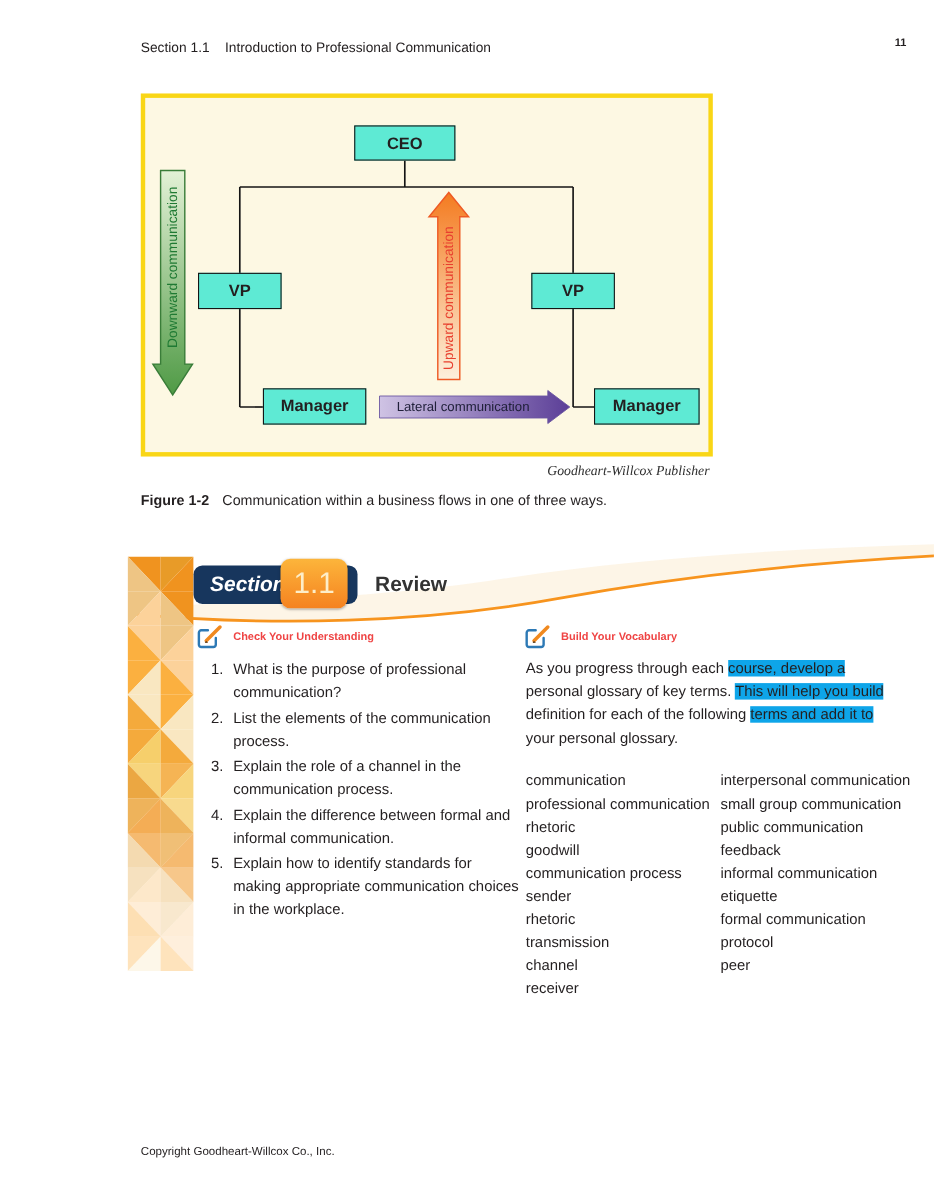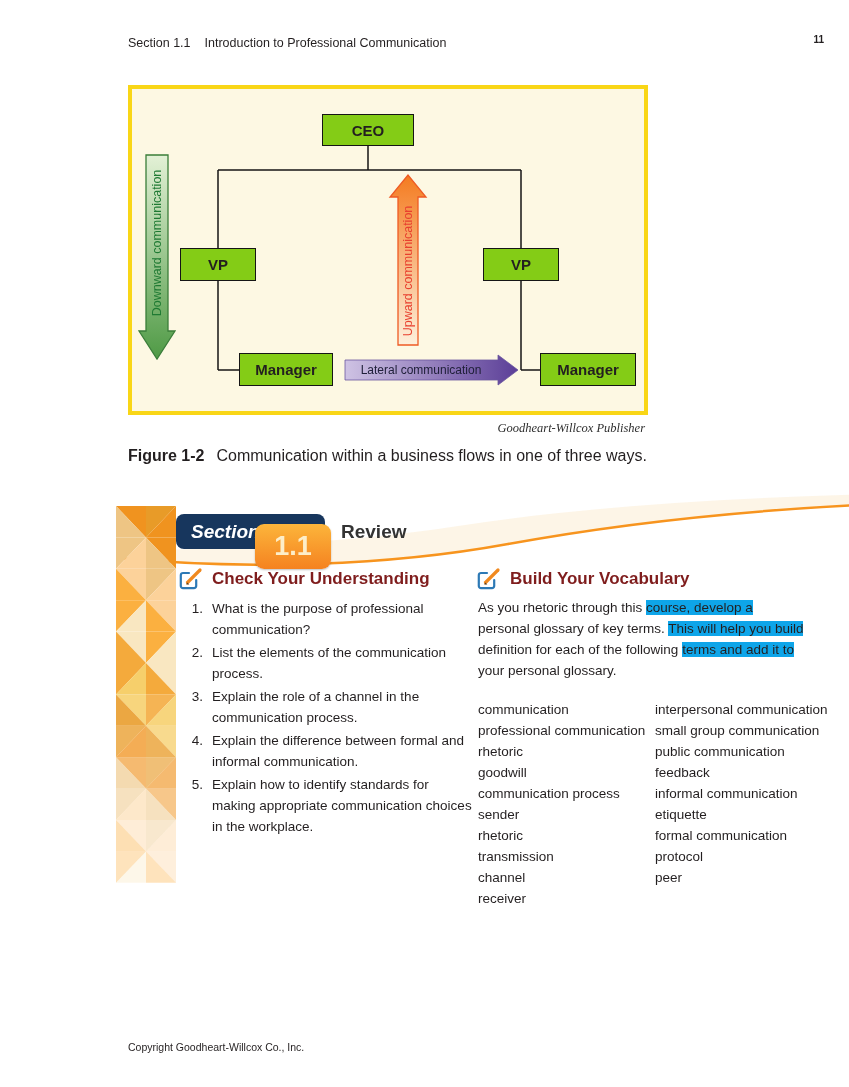--- a/index.html
+++ b/index.html
@@ -12,50 +12,50 @@
   
   .running-head { position:absolute; left:100px; top:36px; font-size:12.5px; z-index:5; }
   .running-head .sec { margin-right:14px; }
   .page-num { position:absolute; right:53px; top:34px; font-size:10px; font-weight:bold; z-index:5; }
 
   
   .fig-panel { position:absolute; left:100px; top:85px; width:520px; height:330px;
     background:#fdf8e3; border:4px solid #f9d616; z-index:2; }
   .fig-svg { position:absolute; left:0; top:0; width:512px; height:322px; }
   .fig-svg text { font-family:"Liberation Sans", sans-serif; }
-  .org-box { position:absolute; background:#84cc16; border:1.6px solid #151515;
+  .org-box { position:absolute; background:#5eead4; border:1.6px solid #151515;
     display:flex; align-items:center; justify-content:center; font-weight:bold; font-size:15px; }
   .box-ceo { left:190px; top:25px; width:92px; height:32px; }
   .box-vp-l { left:48px; top:159px; width:76px; height:33px; }
   .box-vp-r { left:351px; top:159px; width:76px; height:33px; }
   .box-mgr-l { left:107px; top:264px; width:94px; height:33px; }
   .box-mgr-r { left:408px; top:264px; width:96px; height:33px; }
 
   .credit { position:absolute; left:100px; top:421px; width:517px; text-align:right;
     font-family:"Liberation Serif", serif; font-style:italic; font-size:12.5px; color:#2e2e2e; z-index:2; }
-  .fig-cap { position:absolute; left:100px; top:447px; font-size:16px; z-index:2; }
+  .fig-cap { position:absolute; left:100px; top:447px; font-size:13px; z-index:2; }
   .fig-cap b { margin-right:12px; }
 
   
   .wave-svg { position:absolute; left:0; top:492px; width:849px; height:90px; z-index:0; }
   .mosaic-svg { position:absolute; left:88px; top:506px; width:60px; height:377px; z-index:1; }
 
   
   .banner-navy { position:absolute; left:148px; top:514px; width:149px; height:35px;
     background:#17365d; border-radius:8px; color:#fff; font-weight:bold; font-size:19px;
     line-height:35px; padding-left:15px; z-index:3;font-style:italic; }
-  .banner-num { position:absolute; left:227px; top:524px; width:76px; height:45px; border-radius:9px;
-    background:linear-gradient(180deg,#fcb53b,#f58220); color:#fdeec9; font-weight:bold; font-size:27px;
+  .banner-num { position:absolute; left:227px; top:508px; width:61px; height:45px; border-radius:9px;
+    background:linear-gradient(180deg,#fcb53b,#f58220); color:#fdeec9; font-weight:normal; font-size:27px;
     display:flex; align-items:center; justify-content:center; z-index:4;
     box-shadow:0 1px 2px rgba(0,0,0,.25); }
   .banner-review { position:absolute; left:313px; top:521px; font-size:19px; font-weight:bold; color:#333; z-index:3; }
 
   
   .col-head { position:absolute; display:flex; align-items:center; gap:8px; z-index:3; }
-  .col-head .hd { font-size:17px; font-weight:bold; color:#7f1d1d; }
+  .col-head .hd { font-size:10px; font-weight:bold; color:#ef4444; }
   #check-head { left:150px; top:567px; }
   #vocab-head { left:448px; top:567px; }
 
   
   .check-list { position:absolute; left:158px; top:598px; width:300px; z-index:3; }
   .check-item { display:flex; margin-bottom:2px; font-size:13.5px; line-height:21px; }
   .check-item .num { width:17px; text-align:right; margin-right:9px; flex:none; }
   .check-item .txt { width:262px; }
 
   
@@ -221,21 +221,21 @@
 
   <div class="col-head" id="vocab-head">
     <svg width="26" height="24" viewBox="0 0 26 24">
       <path d="M11 6 H5 a2.2 2.2 0 0 0 -2.2 2.2 V19 a2.2 2.2 0 0 0 2.2 2.2 H16 a2.2 2.2 0 0 0 2.2 -2.2 V13" fill="none" stroke="#2d79b5" stroke-width="2.2" stroke-linecap="round"></path>
       <path d="M9.5 15.5 L22 3" stroke="#f0891f" stroke-width="3.2" stroke-linecap="round"></path>
       <path d="M8.2 17.6 l1.1 -2.2 l2 2 z" fill="#5b3f20"></path>
     </svg>
     <span class="hd">Build Your Vocabulary</span>
   </div>
   <div class="vocab-intro">
-      <div class="intro-line"><span>As you rhetoric through this </span><span class="hl">course, develop a</span></div>
+      <div class="intro-line"><span>As you progress through each </span><span class="hl">course, develop a</span></div>
       <div class="intro-line"><span>personal glossary of key terms. </span><span class="hl">This will help you build</span></div>
       <div class="intro-line"><span>definition for each of the following </span><span class="hl">terms and add it to</span></div>
       <div class="intro-line"><span>your personal glossary.</span></div>
     </div>
   <div class="terms" id="terms-left">
       <div class="term">communication</div>
       <div class="term">professional communication</div>
       <div class="term">rhetoric</div>
       <div class="term">goodwill</div>
       <div class="term">communication process</div>

